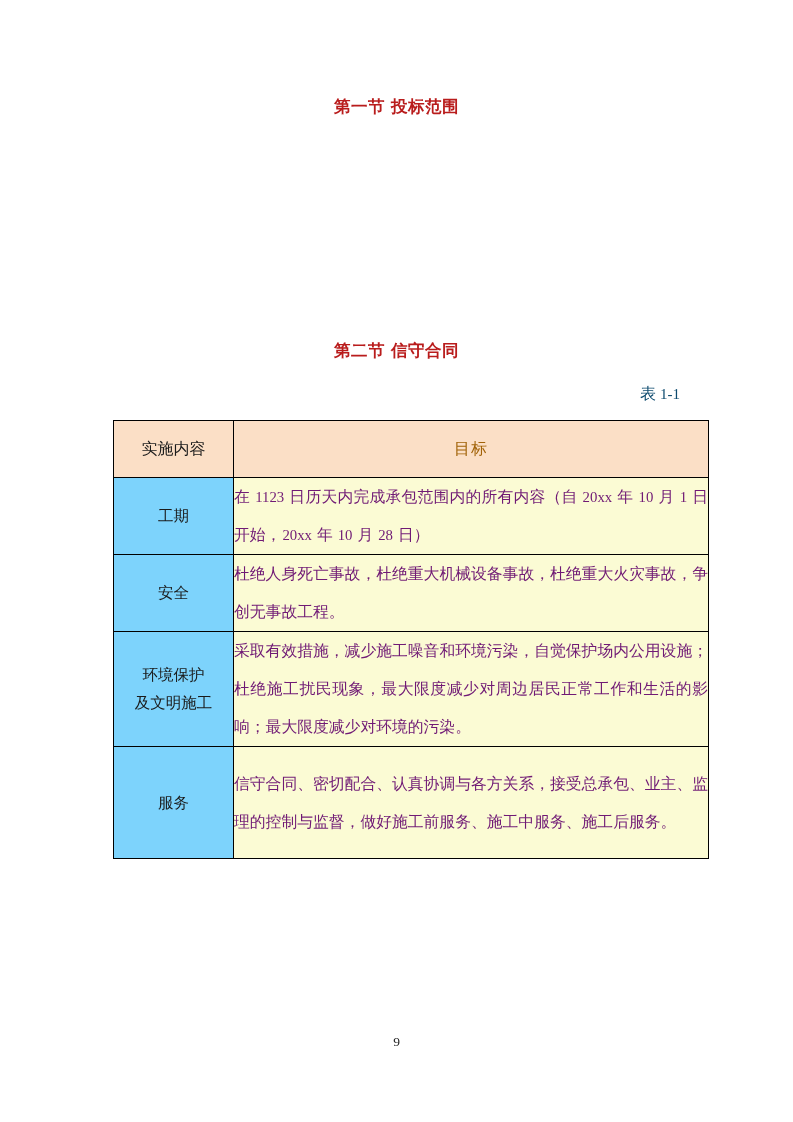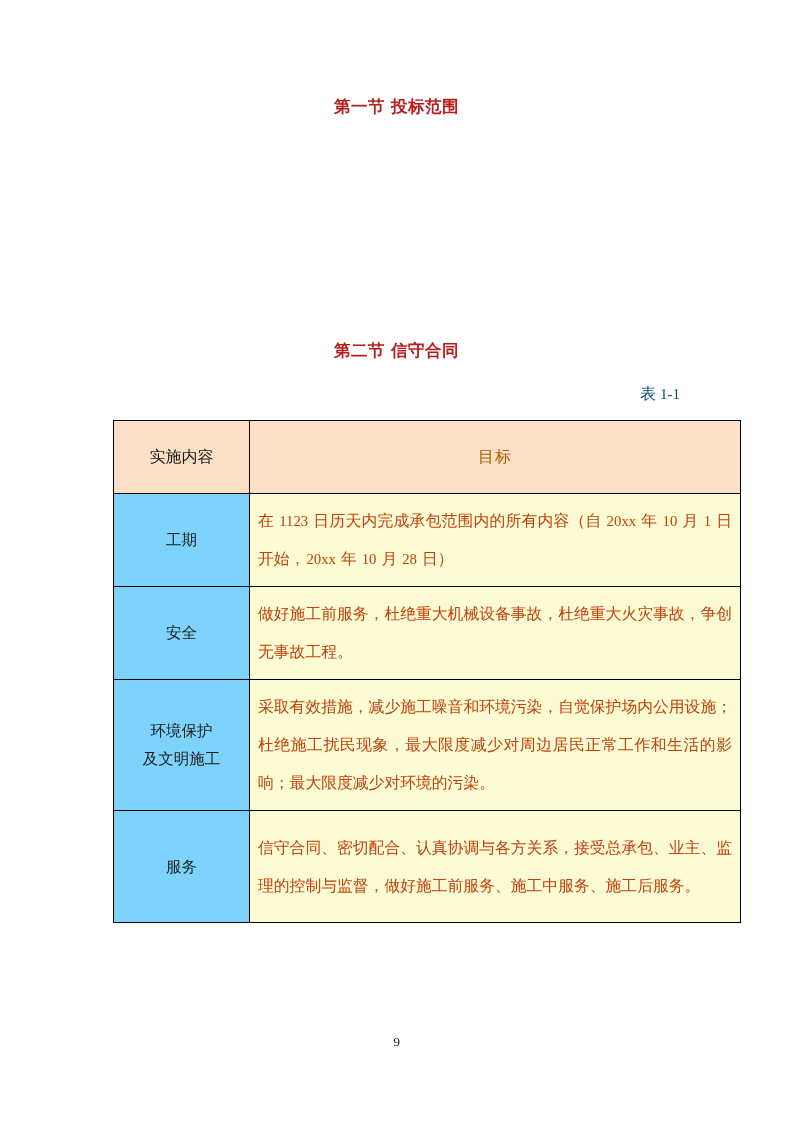--- a/index.html
+++ b/index.html
@@ -79,37 +79,37 @@
   #goals-table {
     position: absolute;
     left: 113px;
     top: 420px;
     width: 593px;
     border-collapse: collapse;
     table-layout: fixed;
   }
   #goals-table td, #goals-table th {
     border: 1.2px solid #000000;
-    padding: 8px;
+    padding: 0;
     vertical-align: middle;
     font-weight: normal;
   }
   .col-label {
     width: 119px;
     text-align: center;
     font-size: 15.5px;
     color: #1a1a1a;
     line-height: 28px;
     padding: 4px 2px;
   }
   .col-body {
     width: 474px;
     font-size: 15.8px;
     line-height: 38px;
-    color: #c2410c;
+    color: #701a75;
     padding: 6px 8px 6px 12px;
     text-align: justify;
     text-justify: inter-ideograph;
   }
   .col-body .lat {
     font-family: "Liberation Serif", serif;
     font-size: 14.8px;
     padding: 0 1px;
   }
 
@@ -180,21 +180,21 @@
     <tbody>
 
       <tr class="row-h-2">
         <td class="col-label cell-blue">工期</td>
         <td class="col-body cell-yellow">在 <span class="lat">1123</span> 日历天内完成承包范围内的所有内容（自 <span class="lat">20xx</span> 年 <span class="lat">10</span> 月 <span class="lat">1</span> 日开始，<span class="lat">20xx</span> 年 <span class="lat">10</span> 月 <span class="lat">28</span> 日）</td>
       </tr>
 
 
       <tr class="row-h-2">
         <td class="col-label cell-blue">安全</td>
-        <td class="col-body cell-yellow">做好施工前服务，杜绝重大机械设备事故，杜绝重大火灾事故，争创无事故工程。</td>
+        <td class="col-body cell-yellow">杜绝人身死亡事故，杜绝重大机械设备事故，杜绝重大火灾事故，争创无事故工程。</td>
       </tr>
 
       <tr class="row-h-3">
         <td class="col-label cell-blue">
           <div>环境保护</div>
           <div>及文明施工</div>
         </td>
         <td class="col-body cell-yellow">采取有效措施，减少施工噪音和环境污染，自觉保护场内公用设施；杜绝施工扰民现象，最大限度减少对周边居民正常工作和生活的影响；最大限度减少对环境的污染。</td>
       </tr>
 

